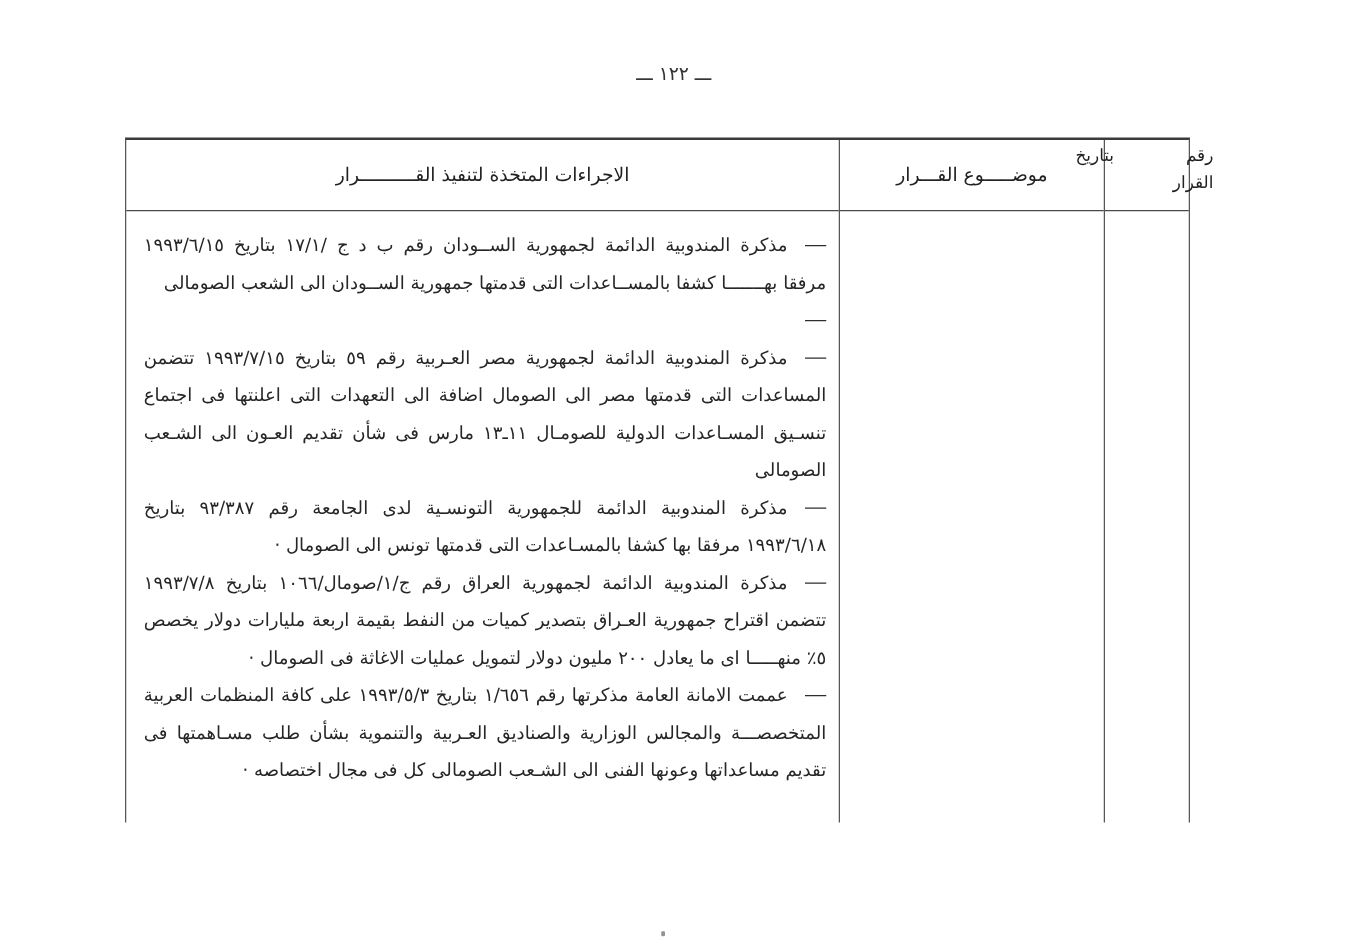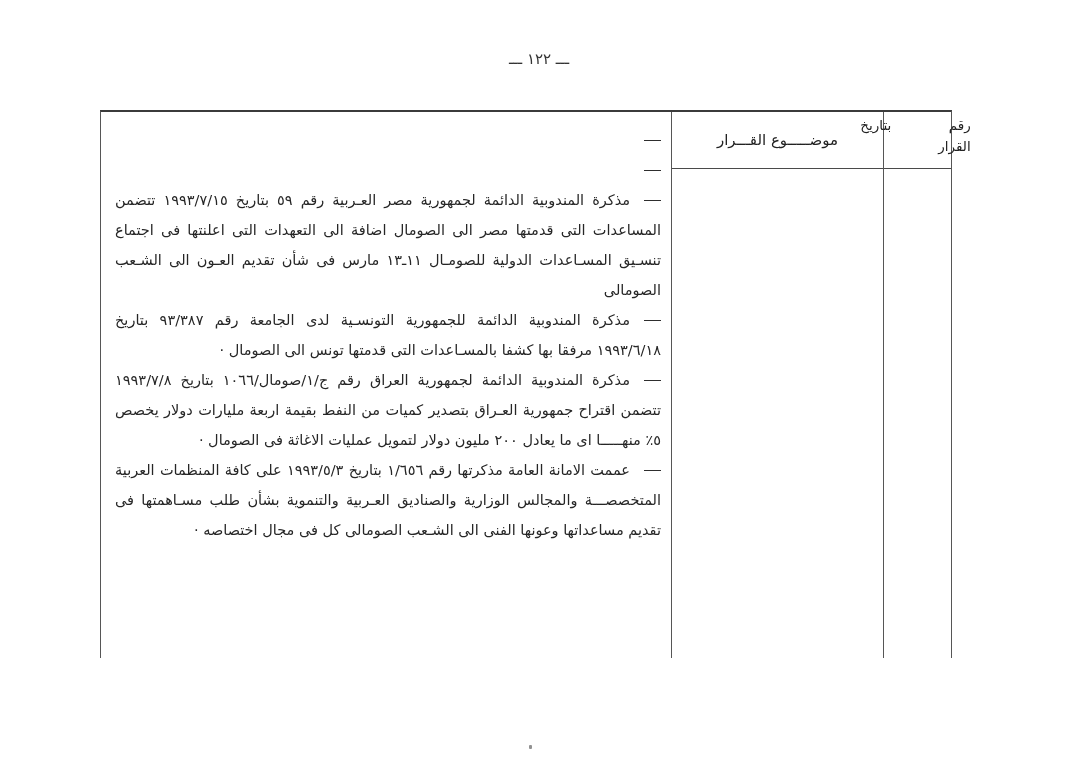--- a/index.html
+++ b/index.html
@@ -69,22 +69,25 @@
   </div>
 
   <div class="col col-subject">
     <div class="cell-header">
       <span>موضـــــوع القـــرار</span>
     </div>
     <div class="cell-body"></div>
   </div>
 
   <div class="col col-actions">
+    <div class="cell-header">
+      <span>الاجراءات المتخذة لتنفيذ القــــــــــرار</span>
+    </div>
     <div class="cell-body">
-      <p class="action-item"><span class="dash"></span></p>
+      <p class="action-item"><span class="dash"></span><span>مذكرة المندوبية الدائمة لجمهورية الســودان رقم ب د ج /١٧/١ بتاريخ ١٩٩٣/٦/١٥ مرفقا بهـــــــا كشفا بالمســاعدات التى قدمتها جمهورية الســودان الى الشعب الصومالى</span></p>
       <p class="action-item"><span class="dash"></span></p>
       <p class="action-item"><span class="dash"></span><span>مذكرة المندوبية الدائمة لجمهورية مصر العـربية رقم ٥٩  بتاريخ ١٩٩٣/٧/١٥ تتضمن المساعدات التى قدمتها مصر الى الصومال اضافة الى التعهدات التى اعلنتها فى اجتماع تنسـيق المسـاعدات الدولية للصومـال ‪١١ـ١٣‬ مارس فى شأن تقديم العـون الى الشـعب الصومالى</span></p>
       <p class="action-item"><span class="dash"></span><span>مذكرة المندوبية الدائمة للجمهورية التونسـية لدى الجامعة رقم ٩٣/٣٨٧ بتاريخ ١٩٩٣/٦/١٨ مرفقا بها كشفا بالمسـاعدات التى قدمتها تونس الى الصومال ·</span></p>
       <p class="action-item"><span class="dash"></span><span>مذكرة المندوبية الدائمة لجمهورية العراق رقم ج/١/صومال/١٠٦٦ بتاريخ ١٩٩٣/٧/٨ تتضمن اقتراح جمهورية العـراق بتصدير كميات من النفط بقيمة اربعة مليارات دولار يخصص ٥٪ منهـــــا اى ما يعادل ٢٠٠ مليون دولار لتمويل عمليات الاغاثة فى الصومال ·</span></p>
       <p class="action-item"><span class="dash"></span><span>عممت الامانة العامة مذكرتها رقم ١/٦٥٦ بتاريخ ١٩٩٣/٥/٣ على كافة المنظمات العربية المتخصصـــة والمجالس الوزارية والصناديق العـربية والتنموية بشأن طلب مسـاهمتها فى تقديم مساعداتها وعونها الفنى الى الشـعب الصومالى كل فى مجال اختصاصه ·</span></p>
     </div>
   </div>
 
 </div>
 

